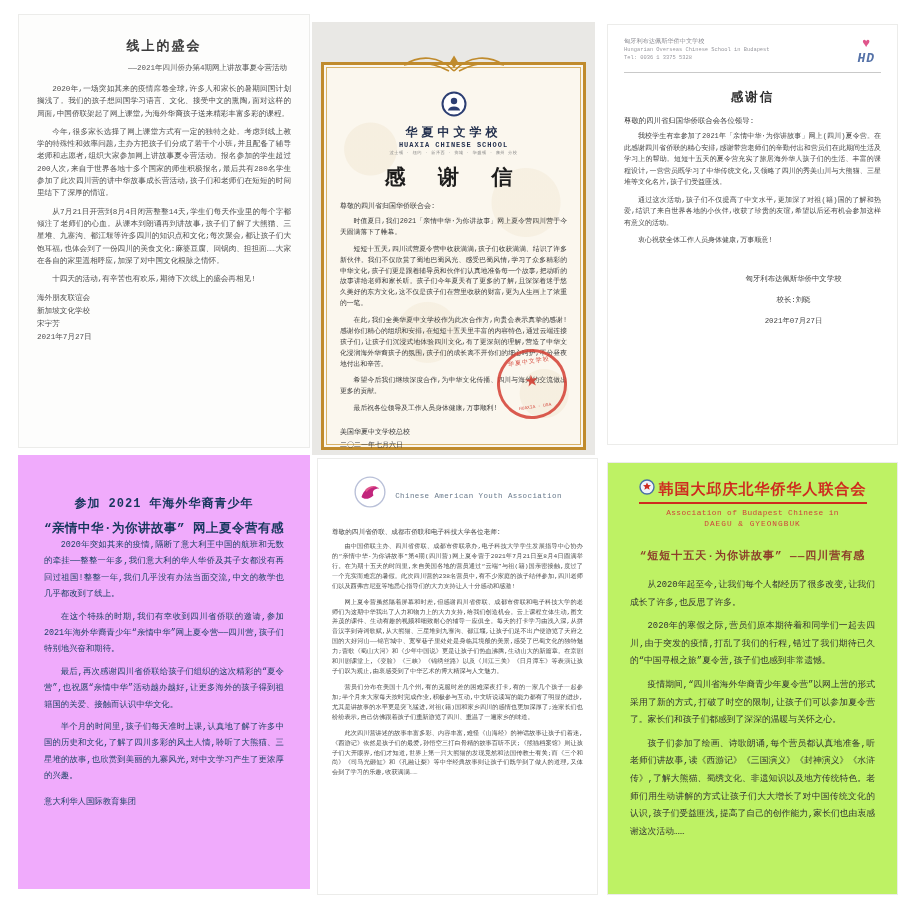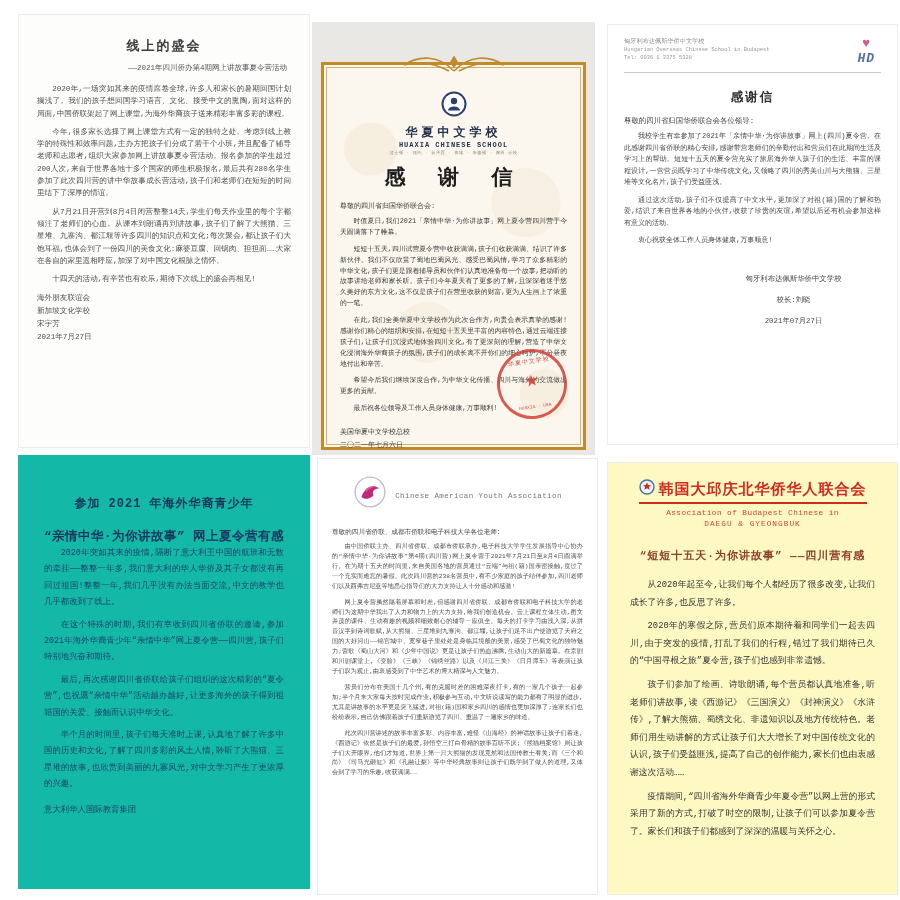--- a/index.html
+++ b/index.html
@@ -58,39 +58,39 @@
   .d3-logo .heart{color:#e0558b;font-size:13px;display:block;}
   .d3-logo .hd{color:#5572a8;font-size:13px;font-weight:bold;font-style:italic;letter-spacing:1px;}
   #doc3 .t{font-size:12.5px;font-weight:bold;text-align:center;letter-spacing:2px;color:#2f2f2f;margin:16px 0 10px 0;}
   #doc3 .salutation{font-size:7.4px;margin-bottom:5px;color:#3d3d3d;}
   #doc3 .body-text{font-size:7px;line-height:1.65;color:#474747;}
   #doc3 .closing{font-size:7px;text-indent:2em;color:#474747;}
   #doc3 .sig{font-size:7.4px;margin-top:26px;padding-right:28px;line-height:2.4;text-align:center;
              margin-left:110px;color:#474747;}
 
   
-  #doc4{left:18px;top:455px;width:292px;height:434px;background:#14b8a6;padding:40px 26px 10px 26px;color:#1c3f63;}
+  #doc4{left:18px;top:455px;width:292px;height:434px;background:#f0abfc;padding:40px 26px 10px 26px;color:#1c3f63;}
   #doc4 .t1,#doc4 .t2{font-weight:bold;text-align:center;color:#17375e;}
   #doc4 .t1{font-size:12px;letter-spacing:1px;}
-  #doc4 .t2{font-size:12.5px;margin-top:16px;letter-spacing:.5px;}
+  #doc4 .t2{font-size:12.5px;margin-top:8px;letter-spacing:.5px;}
   #doc4 .body-text{font-size:8.4px;line-height:1.95;color:#1d4568;}
   #doc4 .sig{font-size:8.4px;margin-top:10px;padding-right:40px;line-height:2;color:#1d4568;}
 
   
   #doc5{left:317px;top:458px;width:281px;height:437px;background:#ffffff;border:1px solid #ececea;
         padding:16px 14px 6px 14px;}
   .d5-head{display:flex;align-items:center;justify-content:center;gap:8px;}
   .d5-names{text-align:center;}
   .d5-cn{font-size:14.5px;font-weight:bold;letter-spacing:3px;color:#d19a26;white-space:nowrap;}
   .d5-en{font-size:7.5px;color:#6a7b8d;letter-spacing:.4px;margin-top:2px;}
   #doc5 .salutation{font-size:6.6px;color:#494949;margin:14px 0 5px 0;}
   #doc5 .body-text{font-size:6.2px;line-height:1.6;color:#4c4c4c;}
 
   
-  #doc6{left:607px;top:462px;width:291px;height:433px;background:#fef9c3;border:1px solid #ececea;
+  #doc6{left:607px;top:462px;width:291px;height:433px;background:#bef264;border:1px solid #ececea;
         padding:16px 22px 8px 22px;}
   .d6-head{text-align:center;}
   .d6-org{display:inline-flex;align-items:center;gap:4px;border-bottom:2px solid #cf2b1f;padding-bottom:2px;}
   .d6-org-cn{font-size:15px;font-weight:bold;color:#cf2b1f;letter-spacing:1px;}
   .d6-en{font-size:7.8px;color:#d0443a;margin-top:5px;letter-spacing:.4px;}
   .d6-en2{font-size:7.8px;color:#d0443a;margin-top:3px;letter-spacing:1px;}
   #doc6 .t{font-size:11px;font-weight:bold;color:#8d3f2b;text-align:center;margin:20px 0 14px 0;letter-spacing:1px;}
   #doc6 .body-text{font-size:8.8px;line-height:2.0;color:#333333;}
 </style>
 </head>
@@ -232,18 +232,18 @@
         </span>
         <span class="d6-org-cn">韩国大邱庆北华侨华人联合会</span>
       </div>
       <div class="d6-en">Association of Budapest Chinese in</div>
       <div class="d6-en2">DAEGU &amp; GYEONGBUK</div>
     </div>
     <div class="t">“短短十五天·为你讲故事” ——四川营有感</div>
     <div class="body-text">
         <p>从2020年起至今,让我们每个人都经历了很多改变,让我们成长了许多,也反思了许多。</p>
         <p>2020年的寒假之际,营员们原本期待着和同学们一起去四川,由于突发的疫情,打乱了我们的行程,错过了我们期待已久的“中国寻根之旅”夏令营,孩子们也感到非常遗憾。</p>
+        <p>疫情期间,“四川省海外华裔青少年夏令营”以网上营的形式采用了新的方式,打破了时空的限制,让孩子们可以参加夏令营了。家长们和孩子们都感到了深深的温暖与关怀之心。</p>
         <p>孩子们参加了绘画、诗歌朗诵,每个营员都认真地准备,听老师们讲故事,读《西游记》《三国演义》《封神演义》《水浒传》,了解大熊猫、蜀绣文化、非遗知识以及地方传统特色。老师们用生动讲解的方式让孩子们大大增长了对中国传统文化的认识,孩子们受益匪浅,提高了自己的创作能力,家长们也由衷感谢这次活动……</p>
-        <p>疫情期间,“四川省海外华裔青少年夏令营”以网上营的形式采用了新的方式,打破了时空的限制,让孩子们可以参加夏令营了。家长们和孩子们都感到了深深的温暖与关怀之心。</p>
       </div>
   </div>
 
 </div>
 
 </body></html>

